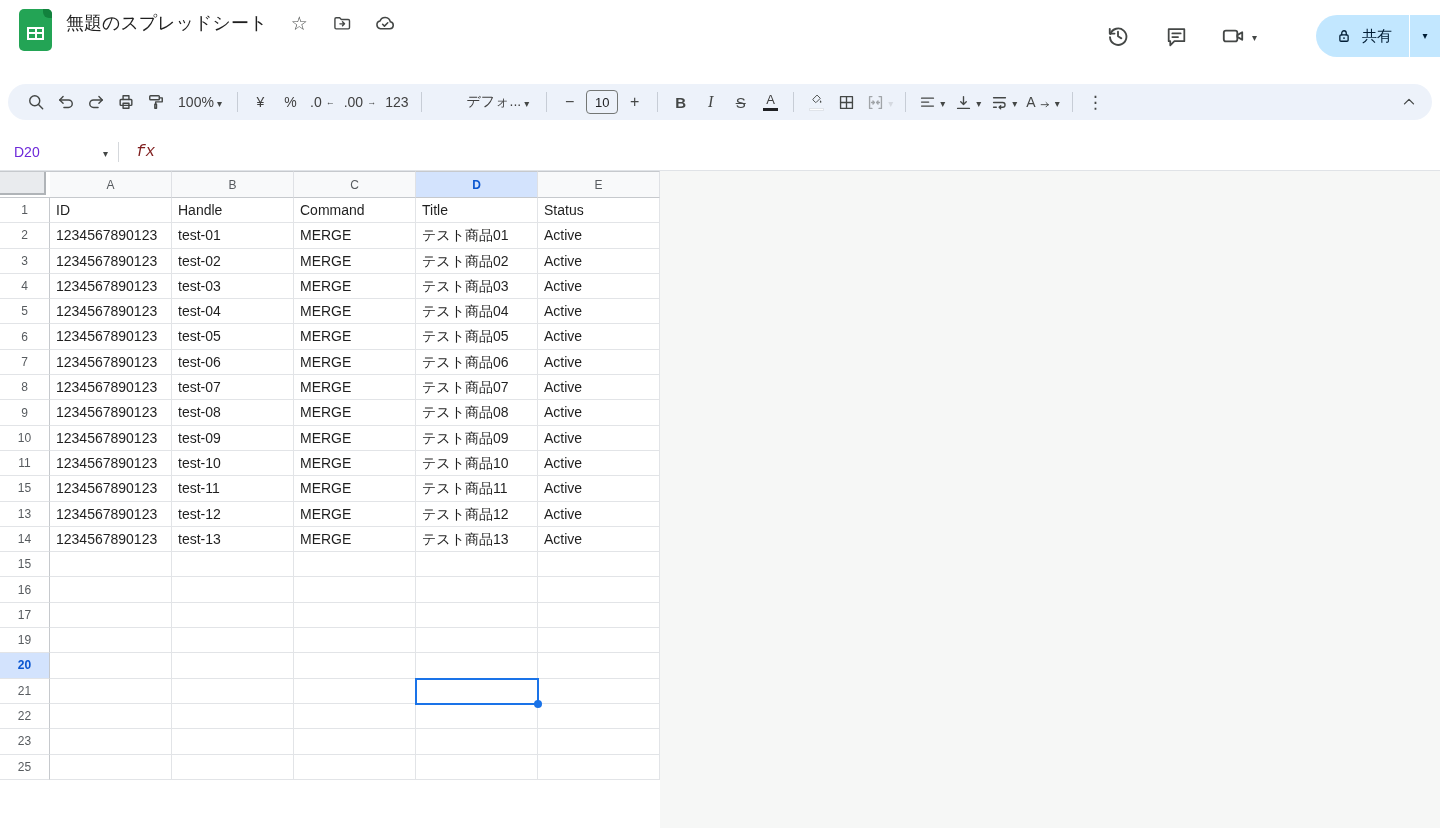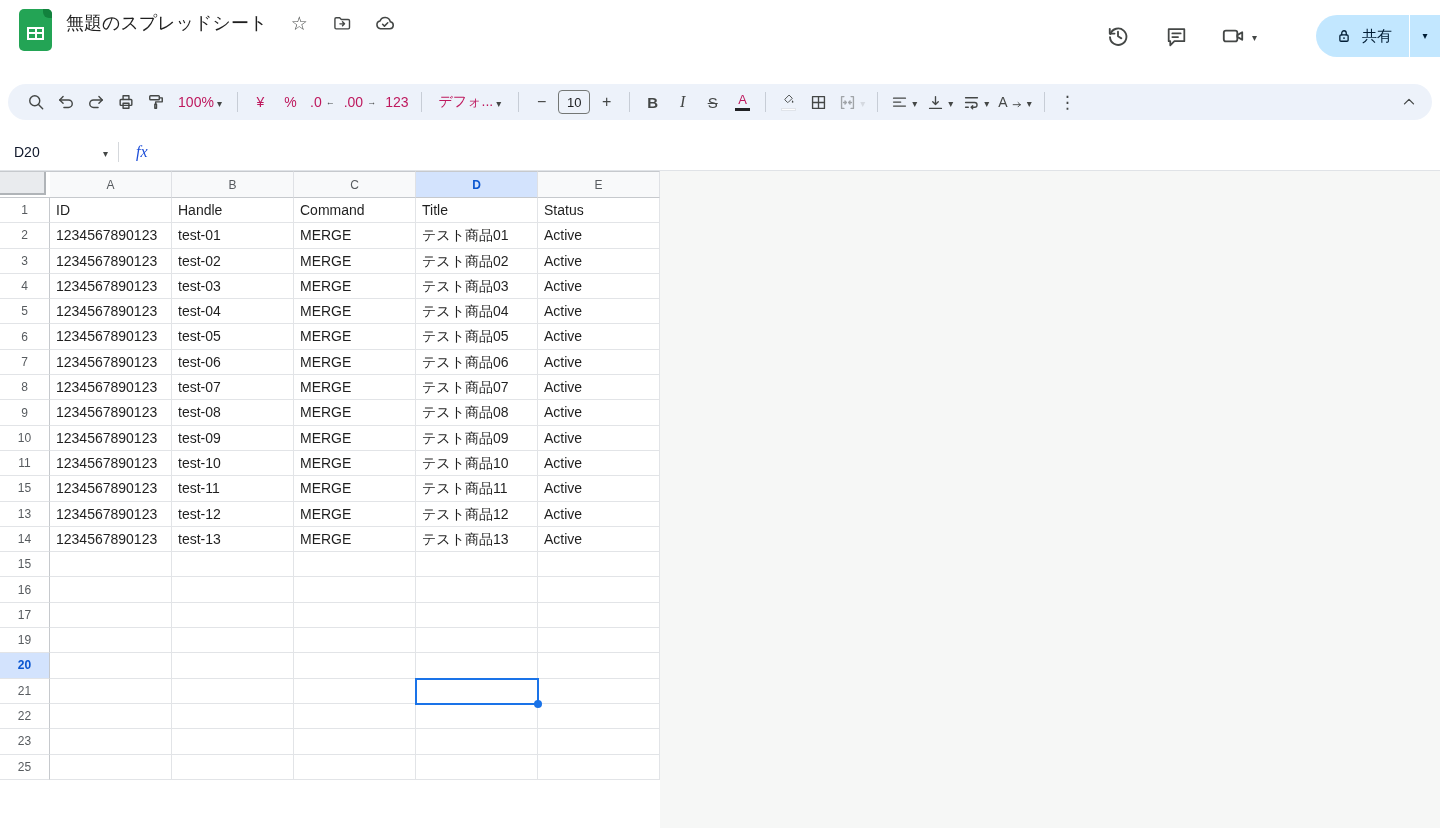--- a/index.html
+++ b/index.html
@@ -44,49 +44,49 @@
   .share-caret { width:30px; display:flex; justify-content:center; cursor:pointer; }
   .share-caret::after { color:#001d35; }
 
   
   .toolbar { position:absolute; left:8px; top:84px; width:1424px; height:36px;
     background:#edf2fa; border-radius:18px; display:flex; align-items:center;
     padding:0 10px 0 14px; gap:3px; }
   .tbtn { min-width:27px; height:28px; border-radius:4px; display:flex; align-items:center;
     justify-content:center; cursor:pointer; color:#444746; font-size:14px; gap:3px; padding:0 3px; }
   .tdiv { width:1px; height:20px; background:#c7cdd6; margin:0 6px; }
-  .tlabel { font-size:14px; color:#be185d; }
+  .tlabel { font-size:14px; color:#404040; }
   .zoom-btn { min-width:56px; }
   .dec::after { content:"←"; font-size:9px; margin-left:1px; color:#444746; }
   .inc::after { content:"→"; font-size:9px; margin-left:1px; color:#444746; }
-  .font-name { min-width:72px; justify-content:flex-end; padding:0 8px; }
+  .font-name { min-width:72px; justify-content:flex-end; padding:0 8px;margin-left:28px; }
   .fs-box { width:32px; height:24px; border:1px solid #747775; border-radius:4px;
     display:flex; align-items:center; justify-content:center; font-size:13px; color:#202124; background:transparent; }
   .minus::after { content:"−"; font-size:16px; color:#444746; }
   .plus::after { content:"+"; font-size:16px; color:#444746; }
   .b-label { font-weight:700; font-size:15px; }
   .i-label { font-style:italic; font-family:"Liberation Serif",serif; font-size:16px; }
   .s-label { text-decoration:line-through; font-size:15px; }
   .stack { display:flex; flex-direction:column; align-items:center; line-height:1; }
   .stack .bar { width:15px; height:3.5px; margin-top:1.5px; }
   .bar-black { background:#202124; }
   .bar-white { background:#fdfdfd; border:1px solid #e0e4ea; }
   .rot-label { font-size:14px; color:#444746; }
   .more-ic::after { content:"⋮"; font-size:17px; color:#444746; }
   .collapse { margin-left:auto; }
 
   
   .fbar { position:absolute; left:0; top:134px; width:1440px; height:37px; background:#fff;
     display:flex; align-items:center; border-bottom:1px solid #e0e3e7; }
   .namebox { width:118px; height:100%; display:flex; align-items:center; padding-left:14px; cursor:pointer; }
-  .namebox-value { font-size:14px; color:#0f172a; }
+  .namebox-value { font-size:14px; color:#6d28d9; }
   .namebox .caret { margin-left:auto; margin-right:10px; }
   .fdiv { width:1px; height:20px; background:#d5d8dc; }
-  .fx { margin-left:17px; font-family:Liberation Serif, serif; font-style:italic;
-    font-size:16px; color:#1d4ed8; }
+  .fx { margin-left:17px; font-family:Liberation Mono, monospace; font-style:italic;
+    font-size:16px; color:#7f1d1d; }
   .finput { flex:1; height:100%; }
 
   
   .sheet { position:absolute; left:0; top:171px; width:1440px; height:657px; background:#fff; }
   .dead-area { position:absolute; left:660px; top:0; width:780px; height:657px; background:#f6f7f6; }
   .headrow { position:absolute; left:0; top:0; display:flex; height:27px; }
   .corner { width:50px; height:27px; background:#fff; position:relative;
     border-top:1px solid #c6c9cd; border-bottom:1px solid #c6c9cd; cursor:pointer; }
   .corner::before { content:""; position:absolute; left:0; top:0; width:44px; height:21px;
     background:#e9ebee; border-right:2px solid #b0b4b8; border-bottom:2px solid #b0b4b8; }

